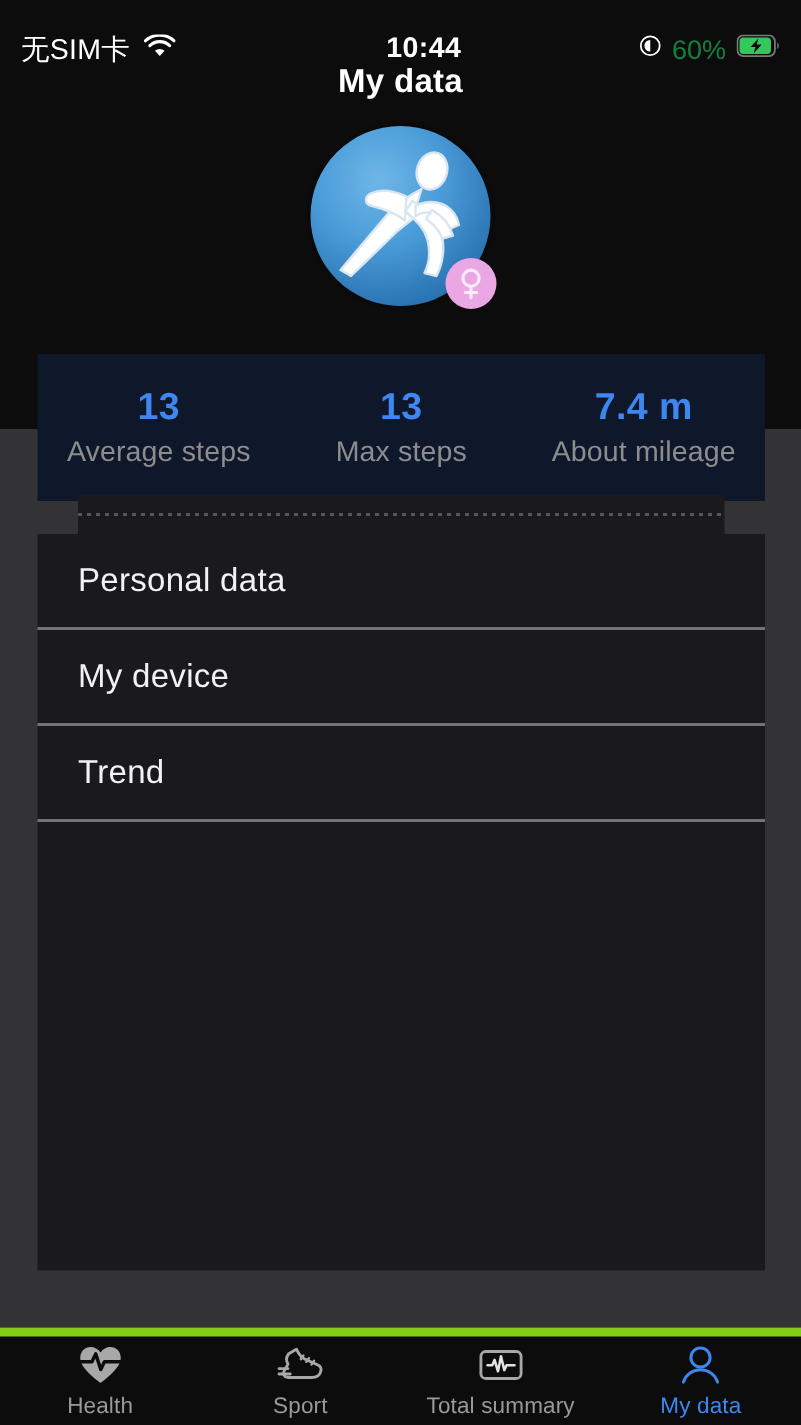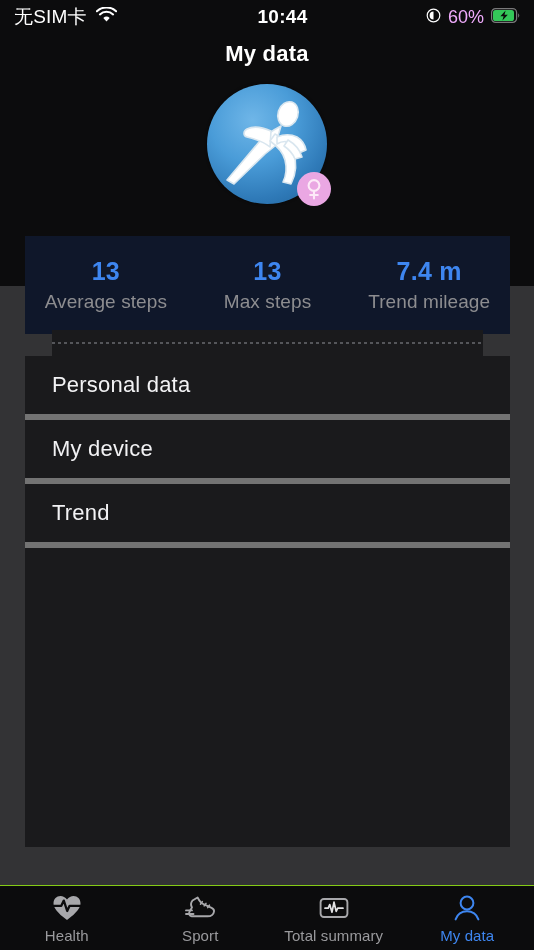--- a/index.html
+++ b/index.html
@@ -10,40 +10,40 @@
     overflow:hidden;
   }
   .phone {
     position:relative;
     width:534px; height:950px;
     background:#0c0c0d;
   }
 
   
   .statusbar {
-    position:absolute; top:0; left:0;
+    position:absolute; top:16px; left:0;
     width:534px; height:34px;
     background:#0c0c0d;
     display:flex; align-items:center;
     color:#fff;
   }
   .sb-left {
     position:absolute; left:14px; top:0; height:34px;
     display:flex; align-items:center; gap:9px;
   }
   .sb-carrier { font-size:19px; letter-spacing:0.2px; color:#fff; }
   .sb-time {
     position:absolute; left:0; right:0; text-align:center;
     font-size:19px; font-weight:bold; color:#fff; letter-spacing:0.3px;padding-left:31px;
   }
   .sb-right {
     position:absolute; right:13px; top:0; height:34px;
     display:flex; align-items:center; gap:7px;
   }
-  .sb-pct { font-size:18px; color:#f0abfc; }
+  .sb-pct { font-size:18px; color:#15803d; }
 
   
   .page-title {
     position:absolute; top:41px; left:0; width:534px;
     text-align:center;
     font-size:22px; font-weight:bold; color:#ffffff;
     letter-spacing:0.2px;
   }
 
   
@@ -104,33 +104,33 @@
   
   .menu-card {
     position:absolute; left:25px; top:356px;
     width:485px; height:491px;
     background:#1a1a1c;
   }
   .menu-item {
     height:64px;
     display:flex; align-items:center;
     padding-left:27px;
-    border-bottom:6px solid #737373;
+    border-bottom:2px solid #737373;
     font-size:22px; color:#f2f2f4;
     letter-spacing:0.2px;
     cursor:pointer;
   }
   .menu-filler { height:235px; }
 
   
   .tabbar {
     position:absolute; left:0; bottom:0;
     width:534px; height:65px;
     background:#0c0c0d;
-    border-top:1px solid #84cc16;
+    border-top:6px solid #84cc16;
     display:flex;
     justify-content:flex-end;
   }
   .tab {
     flex:1;
     display:flex; flex-direction:column;
     align-items:center; justify-content:center;
     gap:4px; cursor:pointer;
   }
   .tab-icon { height:30px; display:flex; align-items:center; justify-content:center; }
@@ -205,21 +205,21 @@
     <div class="stat">
       <div class="stat-value">13</div>
       <div class="stat-label">Average steps</div>
     </div>
     <div class="stat">
       <div class="stat-value">13</div>
       <div class="stat-label">Max steps</div>
     </div>
     <div class="stat">
       <div class="stat-value">7.4 m</div>
-      <div class="stat-label">Trend mileage</div>
+      <div class="stat-label">About mileage</div>
     </div>
   </div>
 
   <div class="divider-strip">
     <div class="dotted"></div>
   </div>
 
   <div class="menu-card">
     <div class="menu-item">
       <span>Personal data</span>

